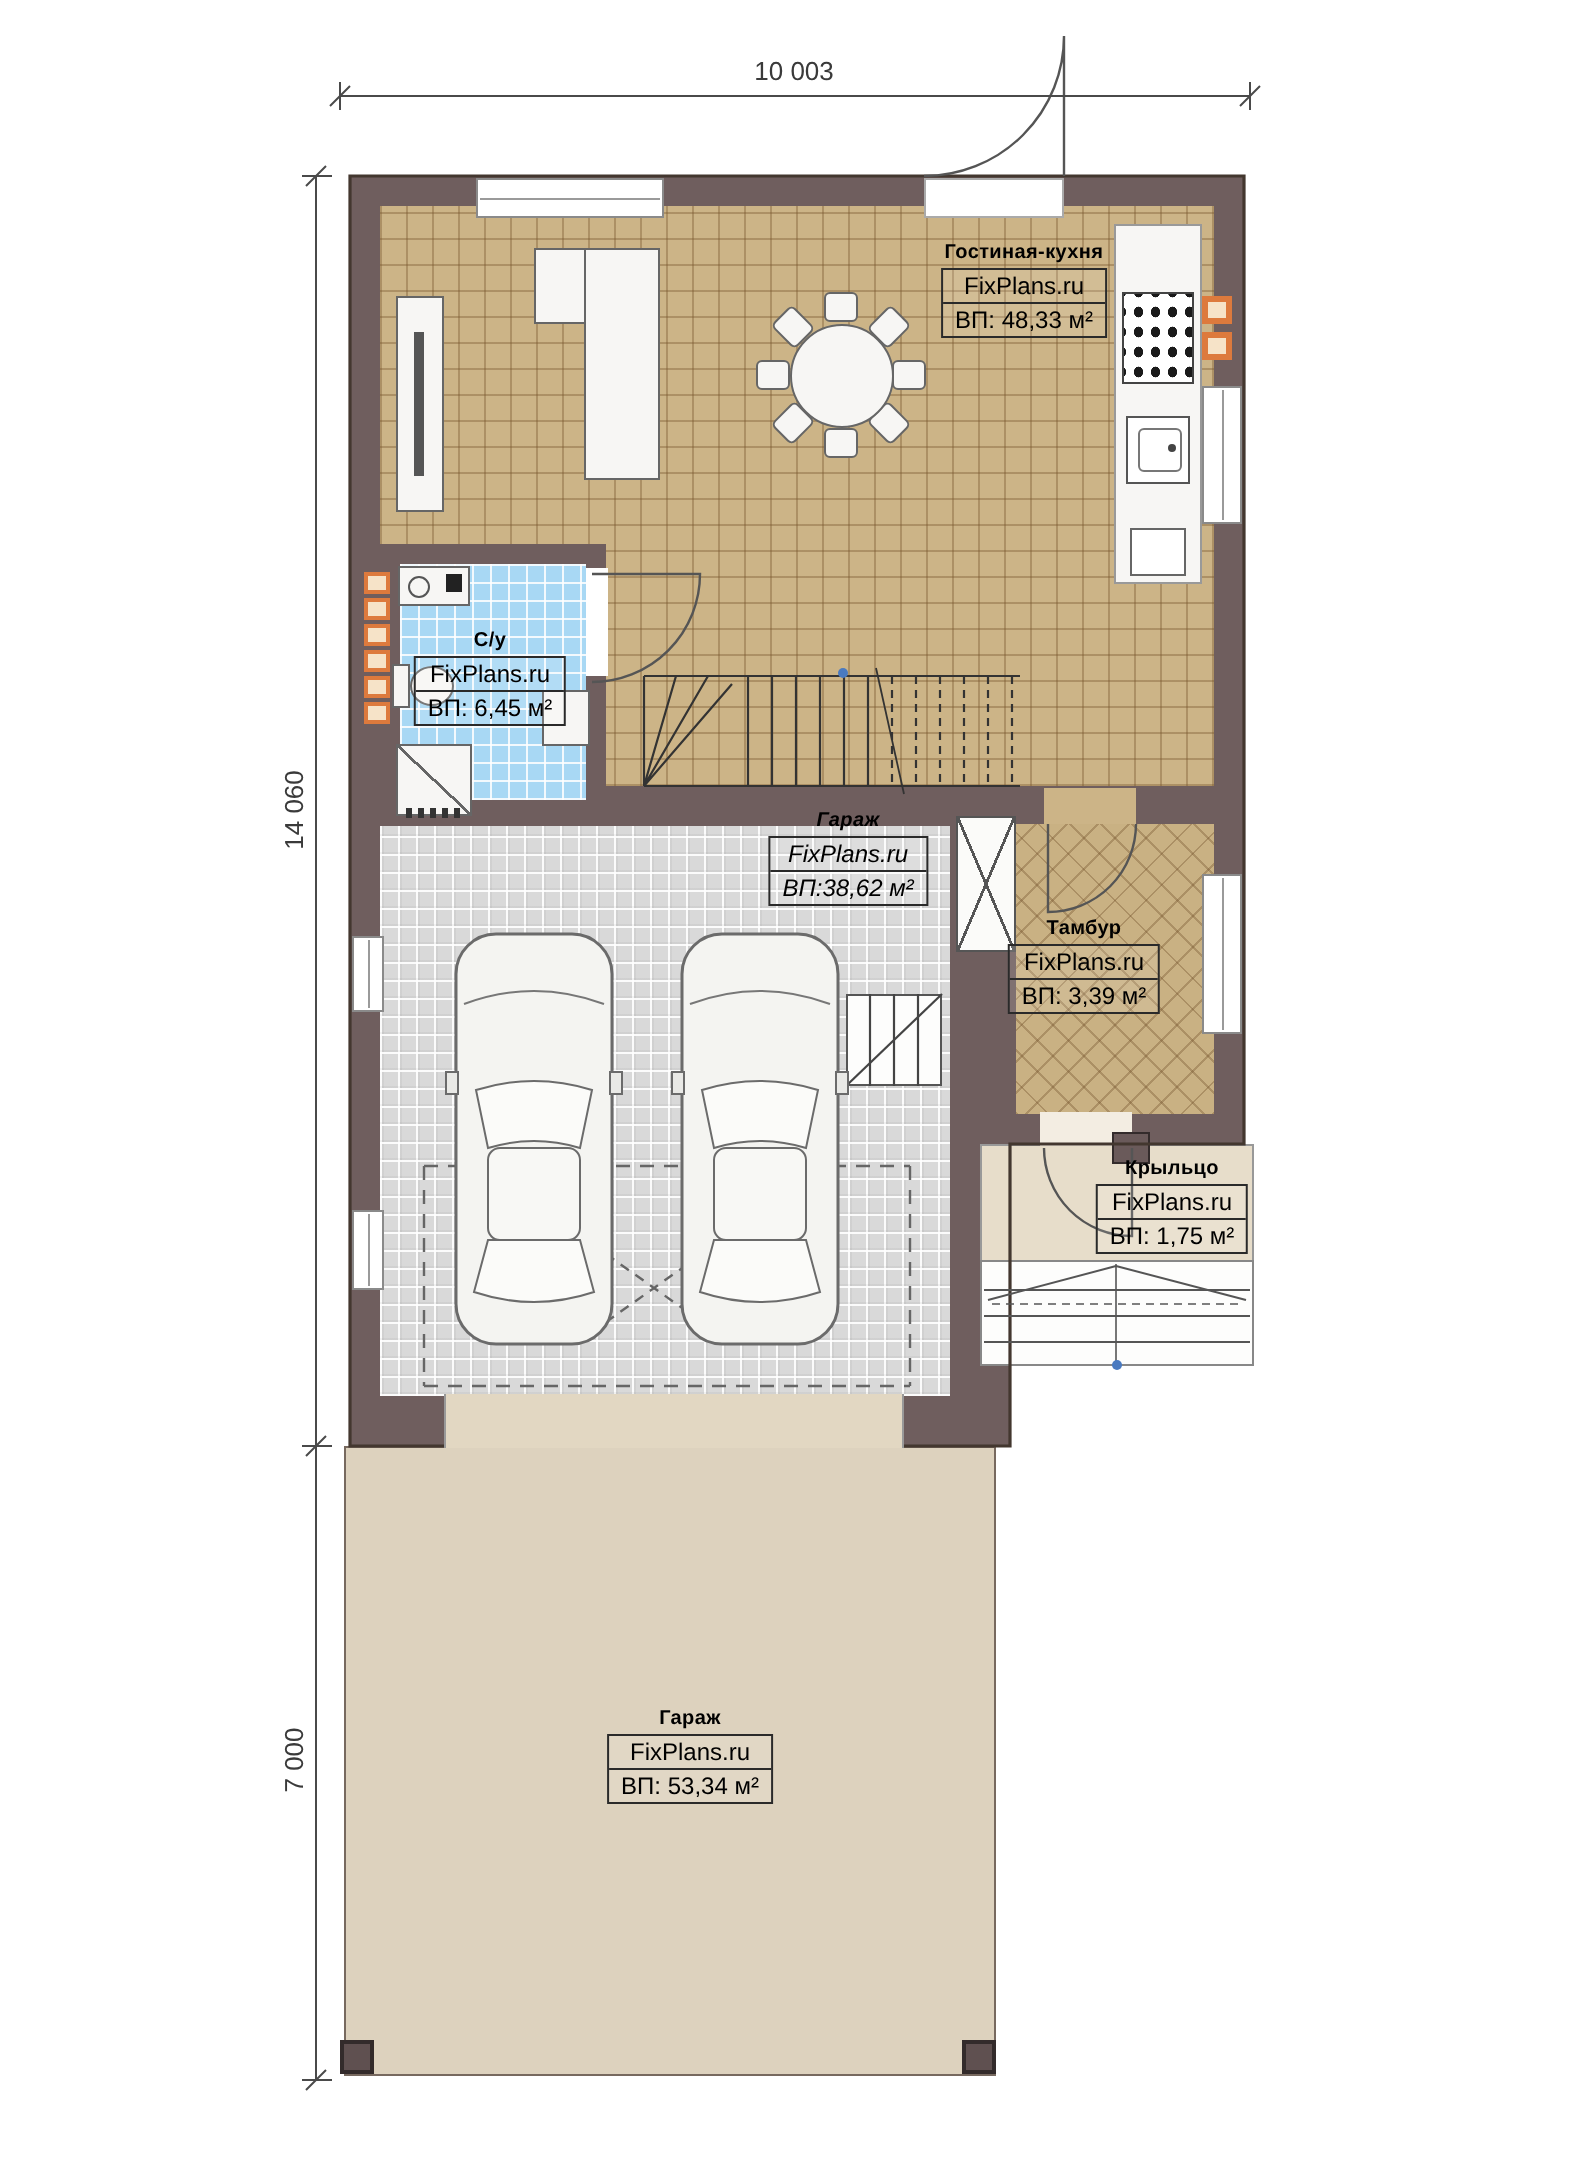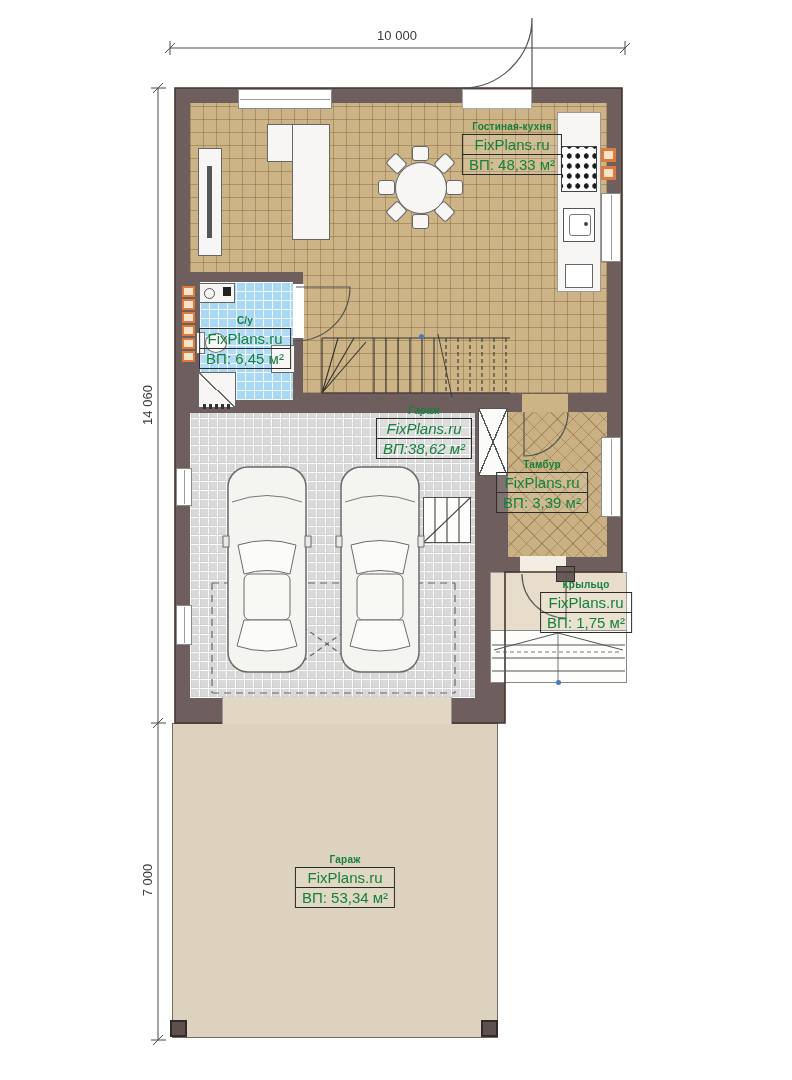--- a/index.html
+++ b/index.html
@@ -27,24 +27,24 @@
   .winh::after{content:"";position:absolute;left:1px;right:1px;top:50%;height:1px;background:#9a9a9a;}
   .winv{position:absolute;background:#fff;border:1px solid #8a8a8a;box-sizing:border-box;}
   .winv::after{content:"";position:absolute;top:1px;bottom:1px;left:50%;width:1px;background:#9a9a9a;}
   .opening{position:absolute;}
   
   .furn{position:absolute;background:#f7f6f4;border:1px solid #666;box-sizing:border-box;}
   
   .vent{position:absolute;width:13px;height:11px;box-sizing:border-box;background:#f6e3c8;border:2px solid #dd7a3d;}
   .vent-k{position:absolute;width:15px;height:14px;box-sizing:border-box;background:#f6e3c8;border:3px solid #dd7a3d;}
   
-  .rlabel{position:absolute;transform:translateX(-50%);text-align:center;color:#15803d;z-index:40;}
+  .rlabel{position:absolute;transform:translateX(-50%);text-align:center;color:#000000;z-index:40;}
   .rname{font-size:10px;font-weight:bold;white-space:nowrap;letter-spacing:.2px;}
   .rbox{display:inline-block;border:1.5px solid #2a2a2a;margin-top:2px;background:rgba(255,255,255,.12);}
-  .rrow{font-size:15px;padding:1px 6px;white-space:nowrap;}
+  .rrow{font-size:12px;padding:1px 6px;white-space:nowrap;}
   .rrow.first{border-bottom:1.5px solid #2a2a2a;}
   
   .dim{position:absolute;font-size:13px;color:#3a3a3a;white-space:nowrap;z-index:40;}
   .dim.vert{transform:translate(-50%,-50%) rotate(-90deg);}
   .dim.horiz{transform:translateX(-50%);}
   
   .xbox{position:absolute;background-color:#fbfbf9;border:1.5px solid #555;box-sizing:border-box;
     background-image:linear-gradient(to top right, transparent calc(50% - .7px), #555 calc(50% - .7px) calc(50% + .7px), transparent calc(50% + .7px)),
                      linear-gradient(to bottom right, transparent calc(50% - .7px), #555 calc(50% - .7px) calc(50% + .7px), transparent calc(50% + .7px));}
   .dot-blue{position:absolute;width:5px;height:5px;border-radius:50%;background:#4a7ac0;z-index:35;}
@@ -195,21 +195,21 @@
     <g stroke="#4a4a4a" stroke-width="1" fill="none">
       <path d="M170 48 H625"></path>
       <path d="M170 41 V55 M625 41 V55"></path>
       <path d="M165 53 L175 43 M620 53 L630 43"></path>
       <path d="M158 88 V1040"></path>
       <path d="M151 88 H166 M151 723 H166 M151 1040 H166"></path>
       <path d="M153 93 L163 83 M153 728 L163 718 M153 1045 L163 1035"></path>
     </g>
   </svg>
 
-  <div class="dim horiz" style="left:397px;top:28px;">10 000</div>
+  <div class="dim horiz" style="left:397px;top:28px;">10 003</div>
   <div class="dim vert" style="left:147px;top:405px;">14 060</div>
   <div class="dim vert" style="left:147px;top:880px;">7 000</div>
 
   <div class="rlabel" style="left:512px;top:121px;">
     <div class="rname">Гостиная-кухня</div>
     <div class="rbox">
       <div class="rrow first">FixPlans.ru</div>
       <div class="rrow">ВП: 48,33 м²</div>
     </div>
   </div>

